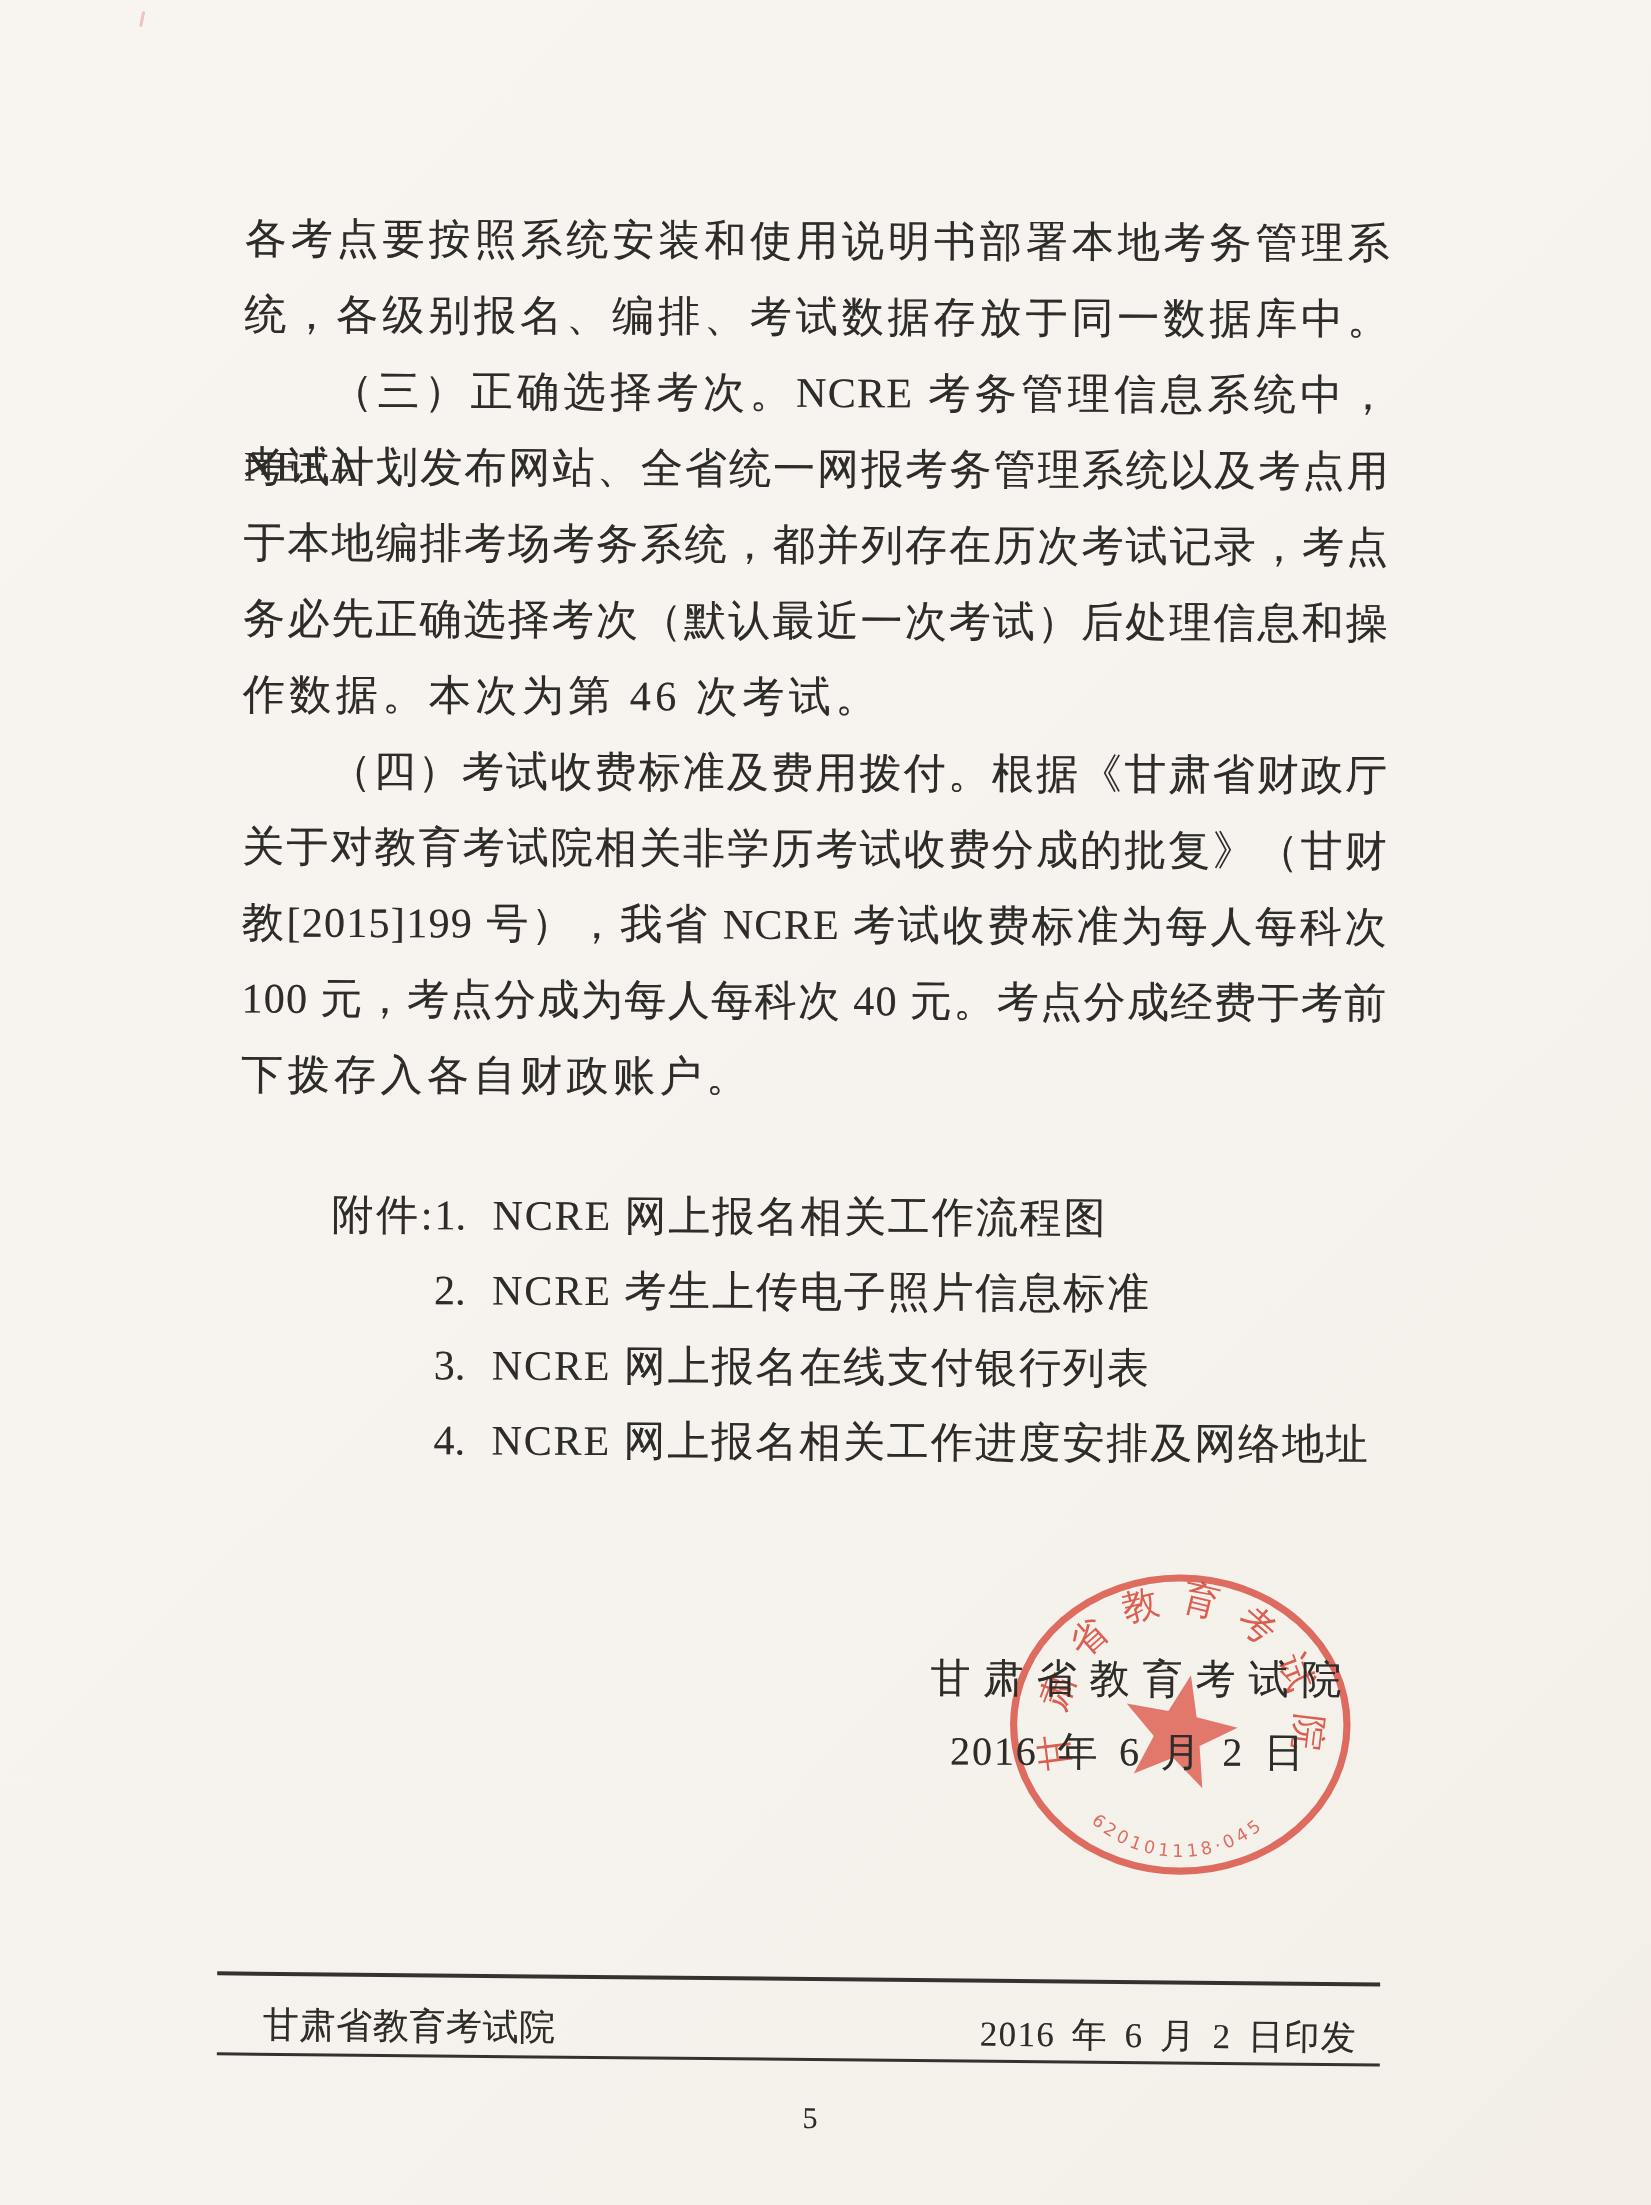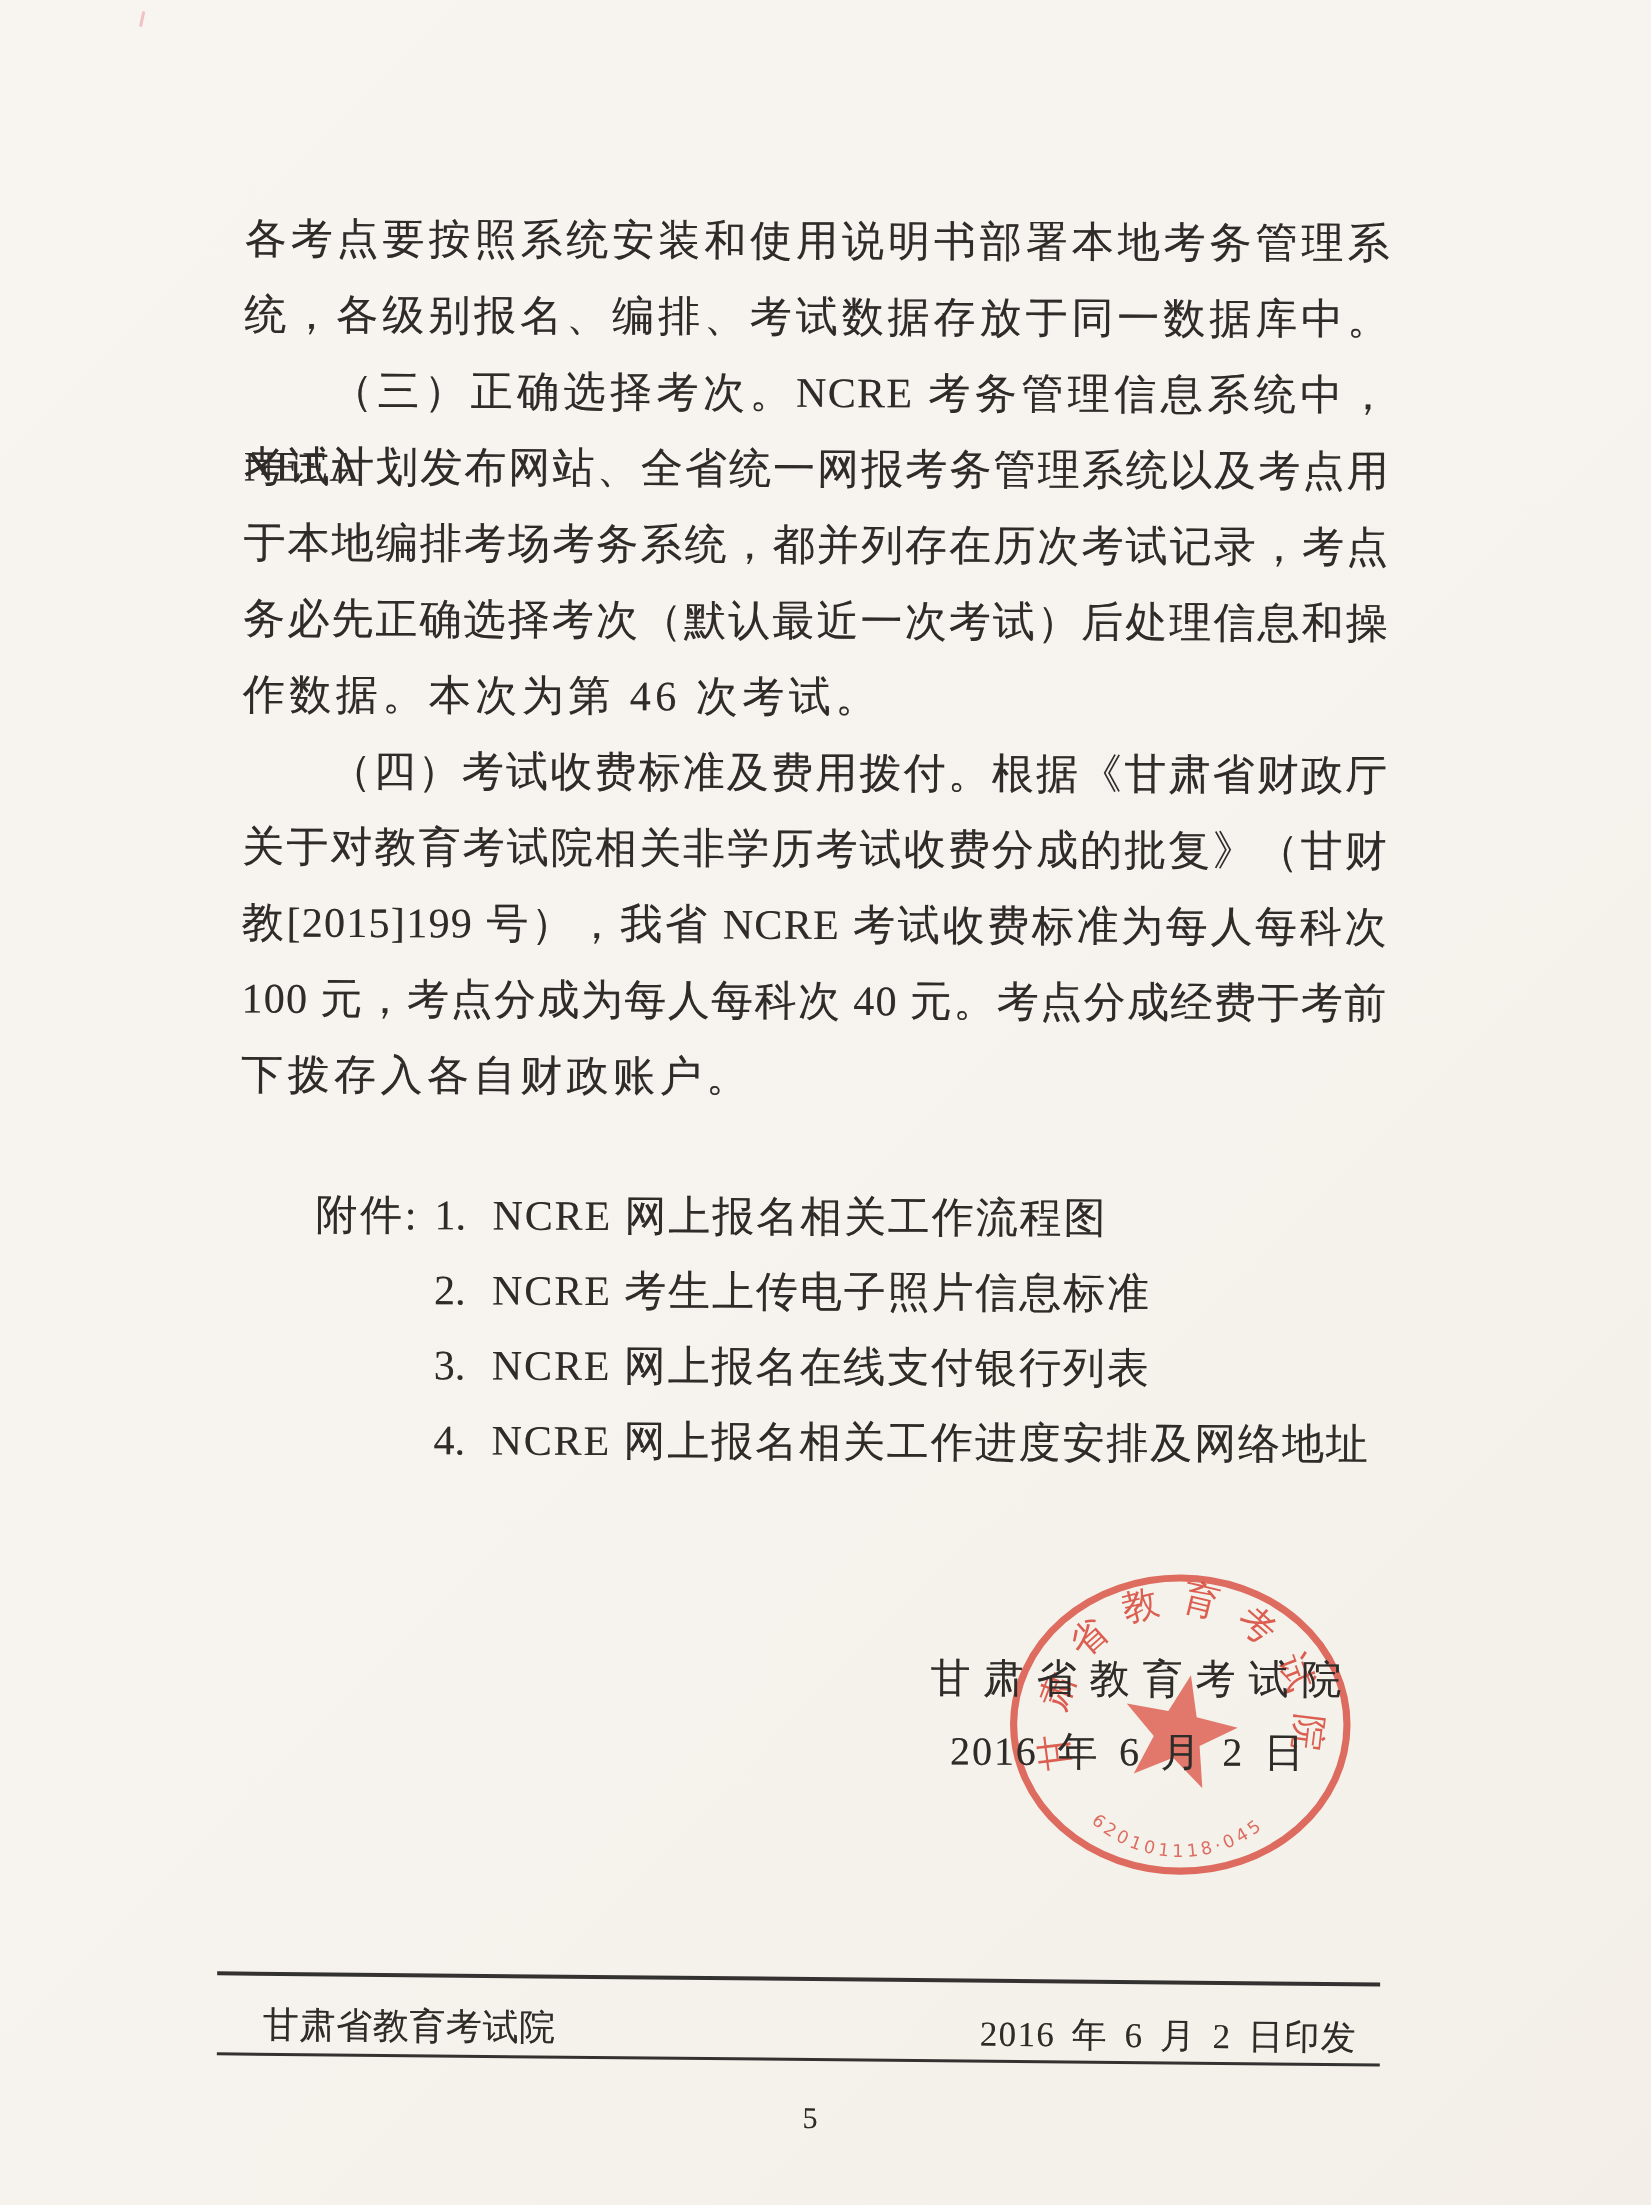--- a/index.html
+++ b/index.html
@@ -22,21 +22,21 @@
     letter-spacing:1.3px;
     text-shadow:0 0 0.6px rgba(70,60,60,.45), 0.6px 0 0 rgba(110,90,150,.12);
   }
   .line.j{text-align:justify;text-align-last:justify;white-space:normal;}
   .line.ind{text-indent:87px;}
   .line.endline{letter-spacing:4.5px;}
   
   .attachments{position:absolute;left:316px;top:1180px;width:1104px;}
   .att-row{position:relative;height:75px;line-height:75px;font-size:42px;
     text-shadow:0 0 0.6px rgba(70,60,60,.45);}
-  .att-label{position:absolute;left:0;letter-spacing:2.6px;}
+  .att-label{position:absolute;left:16px;letter-spacing:2.6px;}
   .att-num{position:absolute;left:119px;}
   .att-text{position:absolute;left:177px;white-space:nowrap;letter-spacing:1.9px;}
   
   .stamp{position:absolute;left:1004px;top:1562px;width:358px;height:322px;z-index:1;}
   .stamp .ring{fill:none;stroke:#d84a3c;stroke-width:11px;opacity:.8;}
   .stamp .star{fill:#dc5446;opacity:.78;}
   .stamp .arc-cjk{font-family:"Liberation Serif","DejaVu Serif",serif;
     font-size:56px;letter-spacing:30px;fill:#d84a3c;opacity:.88;}
   .stamp .arc-code{font-family:"DejaVu Sans","Liberation Sans",sans-serif;
     font-size:27px;letter-spacing:6px;fill:#d9574a;opacity:.85;}

